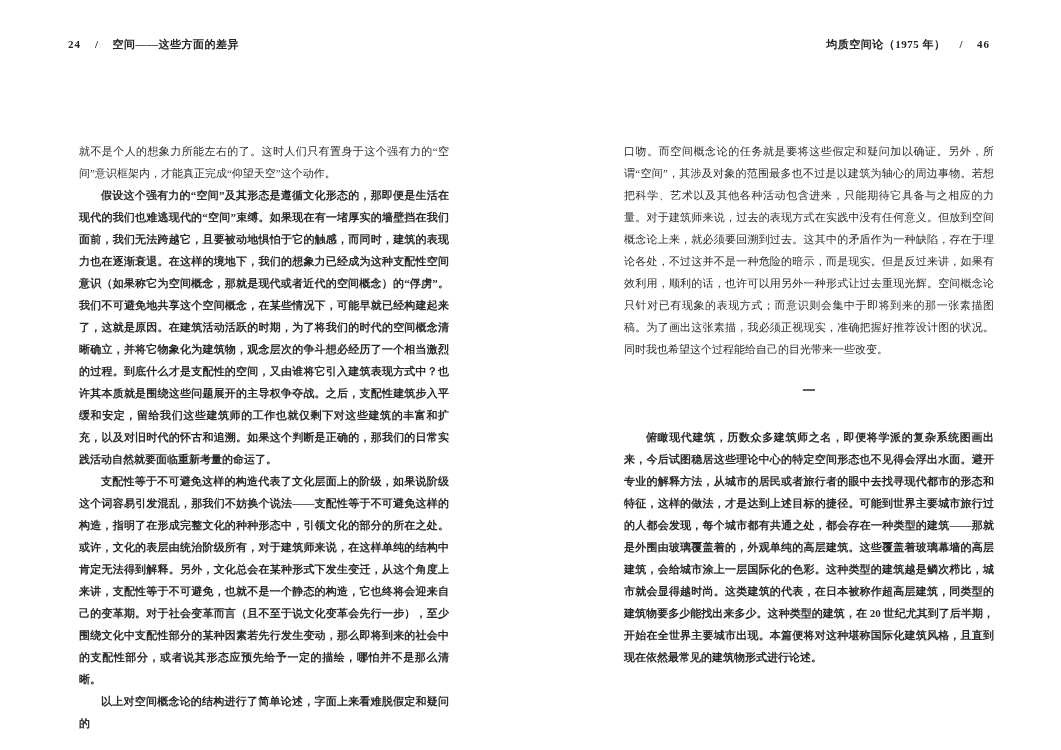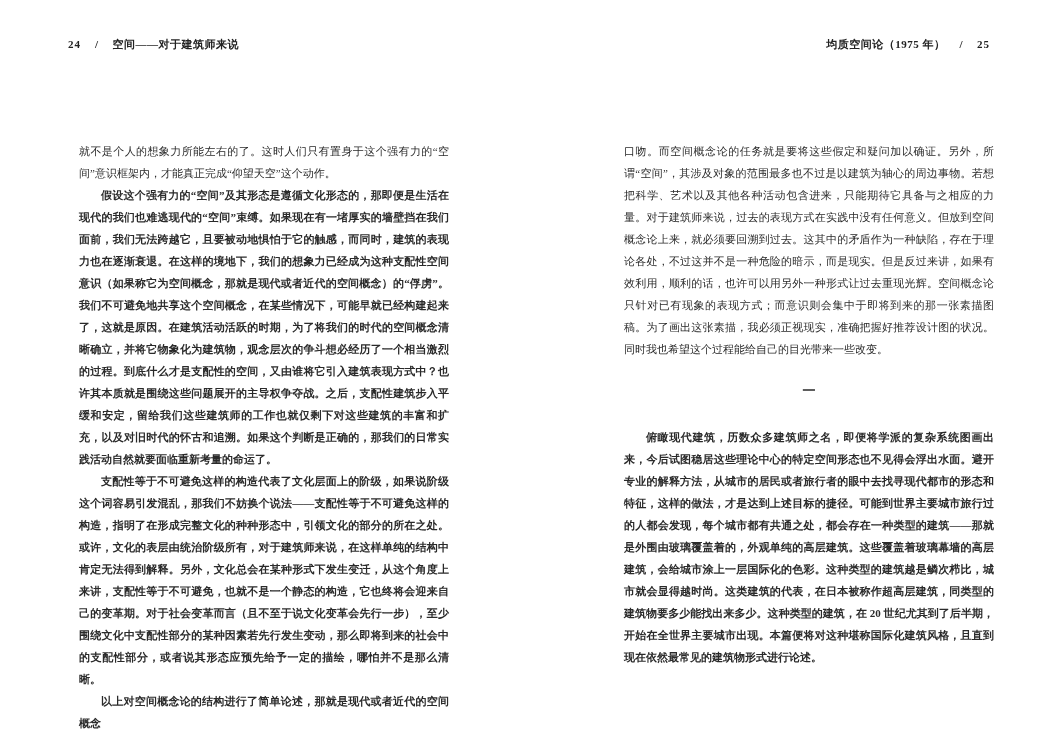--- a/index.html
+++ b/index.html
@@ -47,34 +47,34 @@
   }
 </style>
 </head>
 <body>
 
 <div class="spread">
 
   <div class="running-head left">
     <span class="pagenum">24</span>
     <span class="sep">/</span>
-    <span class="title">空间——对于建筑师来说</span>
+    <span class="title">空间——这些方面的差异</span>
   </div>
 
   <div class="running-head right">
     <span class="title">均质空间论（1975 年）</span>
     <span class="sep">/</span>
-    <span class="pagenum">25</span>
+    <span class="pagenum">46</span>
   </div>
 
   <div class="column left">
     <p>就不是个人的想象力所能左右的了。这时人们只有置身于这个强有力的“空间”意识框架内，才能真正完成“仰望天空”这个动作。</p>
     <p class="indent">假设这个强有力的“空间”及其形态是遵循文化形态的，那即便是生活在现代的我们也难逃现代的“空间”束缚。如果现在有一堵厚实的墙壁挡在我们面前，我们无法跨越它，且要被动地惧怕于它的触感，而同时，建筑的表现力也在逐渐衰退。在这样的境地下，我们的想象力已经成为这种支配性空间意识（如果称它为空间概念，那就是现代或者近代的空间概念）的“俘虏”。我们不可避免地共享这个空间概念，在某些情况下，可能早就已经构建起来了，这就是原因。在建筑活动活跃的时期，为了将我们的时代的空间概念清晰确立，并将它物象化为建筑物，观念层次的争斗想必经历了一个相当激烈的过程。到底什么才是支配性的空间，又由谁将它引入建筑表现方式中？也许其本质就是围绕这些问题展开的主导权争夺战。之后，支配性建筑步入平缓和安定，留给我们这些建筑师的工作也就仅剩下对这些建筑的丰富和扩充，以及对旧时代的怀古和追溯。如果这个判断是正确的，那我们的日常实践活动自然就要面临重新考量的命运了。</p>
     <p class="indent">支配性等于不可避免这样的构造代表了文化层面上的阶级，如果说阶级这个词容易引发混乱，那我们不妨换个说法——支配性等于不可避免这样的构造，指明了在形成完整文化的种种形态中，引领文化的部分的所在之处。或许，文化的表层由统治阶级所有，对于建筑师来说，在这样单纯的结构中肯定无法得到解释。另外，文化总会在某种形式下发生变迁，从这个角度上来讲，支配性等于不可避免，也就不是一个静态的构造，它也终将会迎来自己的变革期。对于社会变革而言（且不至于说文化变革会先行一步），至少围绕文化中支配性部分的某种因素若先行发生变动，那么即将到来的社会中的支配性部分，或者说其形态应预先给予一定的描绘，哪怕并不是那么清晰。</p>
-    <p class="indent">以上对空间概念论的结构进行了简单论述，那就是现代或者近代的空间概念</p>
+    <p class="indent">以上对空间概念论的结构进行了简单论述，字面上来看难脱假定和疑问的</p>
   </div>
 
   <div class="column right">
     <p>口吻。而空间概念论的任务就是要将这些假定和疑问加以确证。另外，所谓“空间”，其涉及对象的范围最多也不过是以建筑为轴心的周边事物。若想把科学、艺术以及其他各种活动包含进来，只能期待它具备与之相应的力量。对于建筑师来说，过去的表现方式在实践中没有任何意义。但放到空间概念论上来，就必须要回溯到过去。这其中的矛盾作为一种缺陷，存在于理论各处，不过这并不是一种危险的暗示，而是现实。但是反过来讲，如果有效利用，顺利的话，也许可以用另外一种形式让过去重现光辉。空间概念论只针对已有现象的表现方式；而意识则会集中于即将到来的那一张素描图稿。为了画出这张素描，我必须正视现实，准确把握好推荐设计图的状况。同时我也希望这个过程能给自己的目光带来一些改变。</p>
     <div class="section-divider">一</div>
     <p class="indent">俯瞰现代建筑，历数众多建筑师之名，即便将学派的复杂系统图画出来，今后试图稳居这些理论中心的特定空间形态也不见得会浮出水面。避开专业的解释方法，从城市的居民或者旅行者的眼中去找寻现代都市的形态和特征，这样的做法，才是达到上述目标的捷径。可能到世界主要城市旅行过的人都会发现，每个城市都有共通之处，都会存在一种类型的建筑——那就是外围由玻璃覆盖着的，外观单纯的高层建筑。这些覆盖着玻璃幕墙的高层建筑，会给城市涂上一层国际化的色彩。这种类型的建筑越是鳞次栉比，城市就会显得越时尚。这类建筑的代表，在日本被称作超高层建筑，同类型的建筑物要多少能找出来多少。这种类型的建筑，在 20 世纪尤其到了后半期，开始在全世界主要城市出现。本篇便将对这种堪称国际化建筑风格，且直到现在依然最常见的建筑物形式进行论述。</p>
   </div>
 
 </div>
 

